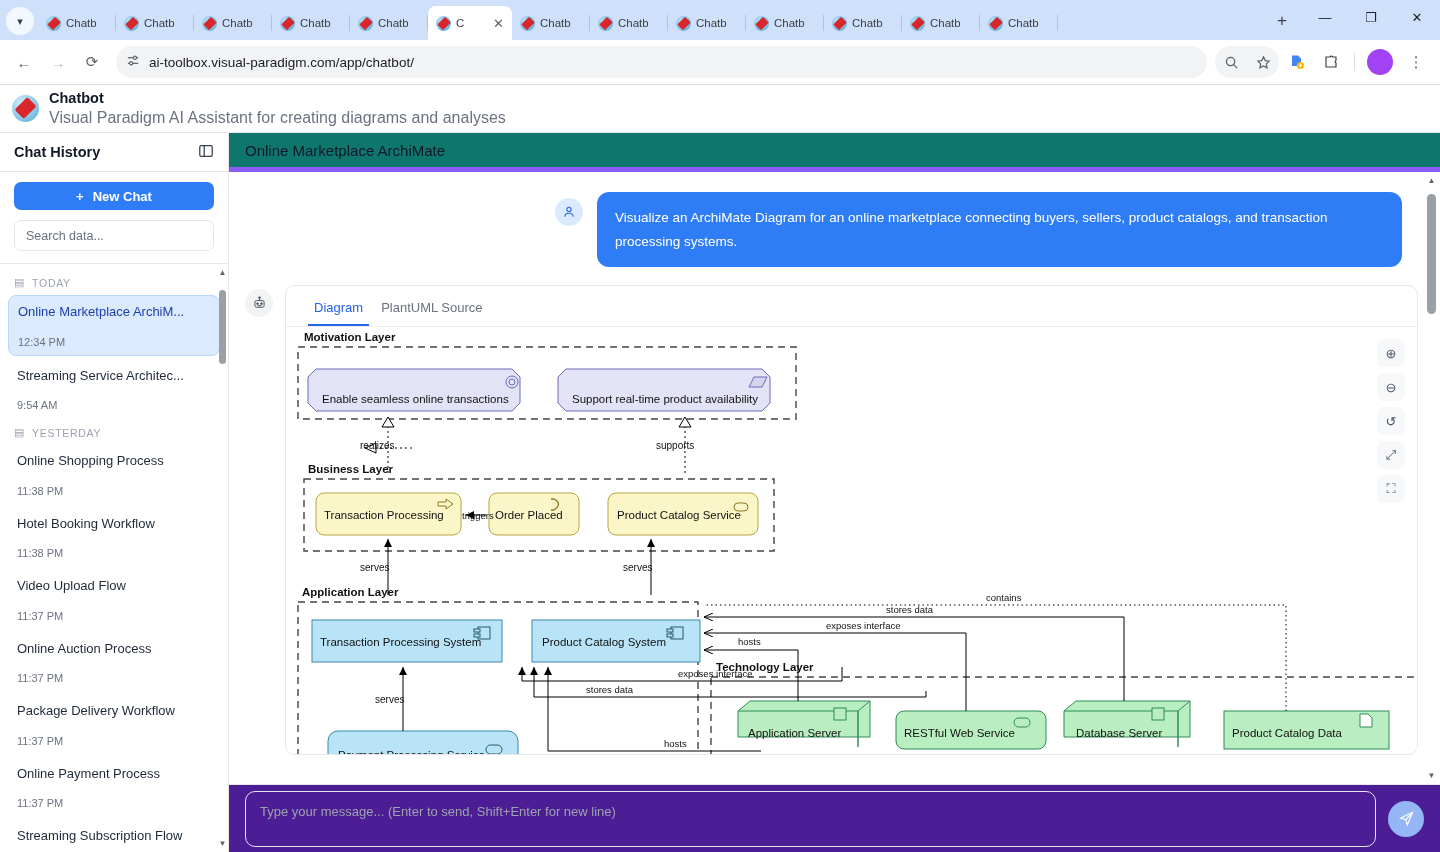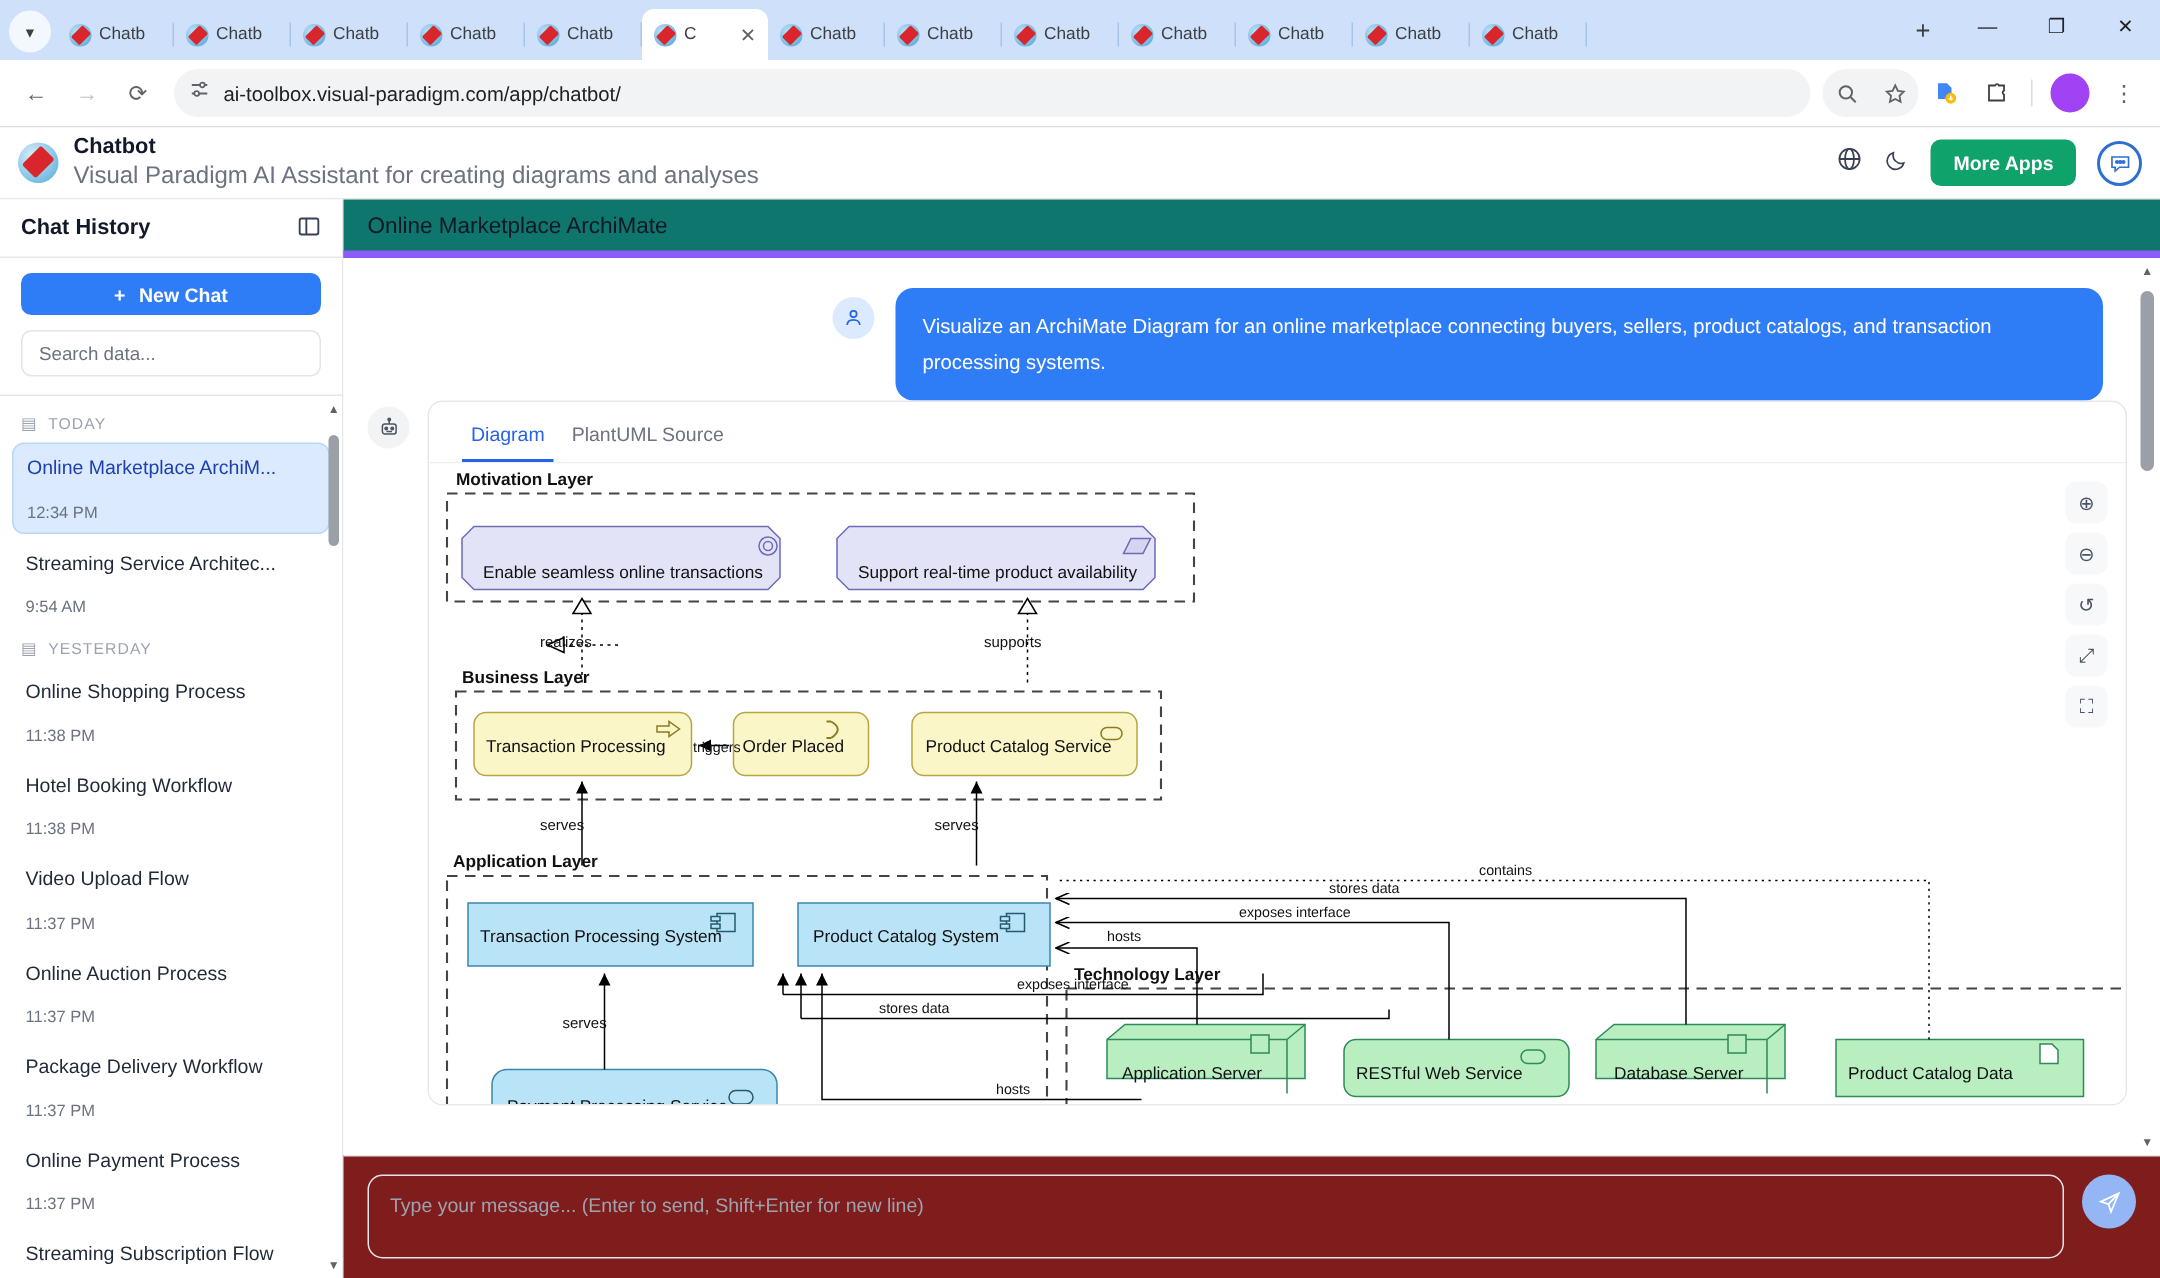--- a/index.html
+++ b/index.html
@@ -174,21 +174,21 @@
     width:28px;height:28px;border-radius:50%;background:#dbeafe; flex:none;
     display:flex;align-items:center;justify-content:center;
     color:#2563eb; font-size:13px; margin-top:6px;
   }
   .bubble {
     background:#2f7df6; color:#fff; border-radius:12px;
     padding: 14px 18px; font-size:13.5px; line-height:1.75;
     max-width:805px;
   }
 
-  .assist-row { display:flex; gap:12px; align-items:flex-start; }
+  .assist-row { display:flex; gap:12px; align-items:flex-start; margin-top:18px; }
   .bot-avatar {
     width:28px;height:28px;border-radius:50%;background:#f1f3f5; flex:none;
     display:flex;align-items:center;justify-content:center; font-size:13px; color:#4b5563;
     margin-top: 4px;
   }
   .card {
     flex:1; border:1px solid #e5e7eb; border-radius:10px; background:#fff;
     min-width:0; height: 470px; position:relative; overflow:hidden;
   }
   .card-tabs { display:flex; gap:6px; padding: 8px 22px 0; border-bottom:1px solid #eceef1; }
@@ -205,22 +205,22 @@
   }
   .dtool {
     width:28px;height:28px;border-radius:7px;background:#f7f8fa;
     display:flex;align-items:center;justify-content:center;
     font-size:13px;color:#4b5563;cursor:pointer;
   }
   svg.diag { position:absolute; left:0; top:0; }
 
   
   .composer {
-    border-top:1px solid #e5e7eb; background:#7f1d1d; padding: 12px 16px;
-    display:flex; align-items:flex-start; gap:12px; height: 82px;
+    border-top:1px solid #e5e7eb; background:#4c1d95; padding: 12px 16px;
+    display:flex; align-items:center; gap:12px; height: 68px;
   }
   .composer-box {
     flex:1; height:56px; border:1px solid #e2e5ea; border-radius:10px;
     padding: 12px 14px; font-size:13px; color:#9ca3af; cursor:text;
   }
   .send-btn {
     width:36px;height:36px;border-radius:18px;background:#94b6f5;
     display:flex;align-items:center;justify-content:center;color:#fff;
     font-size:15px;cursor:pointer; flex:none;
   }
@@ -360,43 +360,20 @@
     <div class="nav-icon">⋮</div>
   </div>
 </div>
 
 <div class="app-header">
   <div class="vp-logo"></div>
   <div>
     <div class="app-title">Chatbot</div>
     <div class="app-sub">Visual Paradigm AI Assistant for creating diagrams and analyses</div>
   </div>
-  <div class="hdr-right">
-    <div class="hdr-icon">
-      <svg width="18" height="18" viewBox="0 0 20 20" fill="none" stroke="#374151" stroke-width="1.3">
-        <circle cx="10" cy="10" r="7.5"></circle>
-          <ellipse cx="10" cy="10" rx="3.3" ry="7.5"></ellipse>
-        <line x1="2.5" y1="10" x2="17.5" y2="10"></line>
-      </svg>
-    </div>
-    <div class="hdr-icon">
-      <svg width="17" height="17" viewBox="0 0 20 20" fill="none" stroke="#374151" stroke-width="1.3">
-        <path d="M15.5 12.6A6.5 6.5 0 017.4 4.5 6.6 6.6 0 1015.5 12.6z"></path>
-      </svg>
-    </div>
-    <button class="more-apps">More Apps</button>
-    <div class="bot-badge">
-      <svg width="17" height="17" viewBox="0 0 20 20" fill="none" stroke="#2f6fd0" stroke-width="1.3">
-        <path d="M3.5 5.5h13v8h-7l-3.5 3v-3h-2.5z"></path>
-        <circle cx="7.5" cy="9.4" r="1" fill="#2f6fd0"></circle>
-        <circle cx="10" cy="9.4" r="1" fill="#2f6fd0"></circle>
-        <circle cx="12.5" cy="9.4" r="1" fill="#2f6fd0"></circle>
-      </svg>
-    </div>
-  </div>
 </div>
 
 <div class="app-body">
 
   <div class="sidebar">
     <div class="sb-head">
       <span class="sb-head-title">Chat History</span>
       <span class="sb-collapse">
         <svg width="16" height="16" viewBox="0 0 18 18" fill="none" stroke="#374151" stroke-width="1.4">
           <rect x="2" y="3" width="14" height="12" rx="1.5"></rect>

